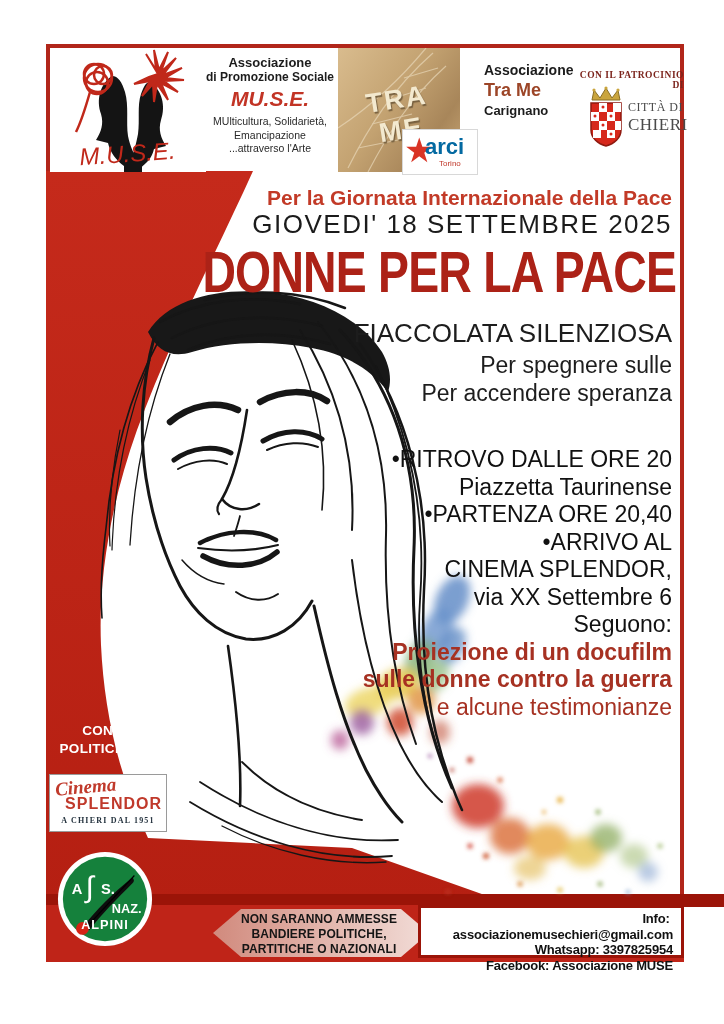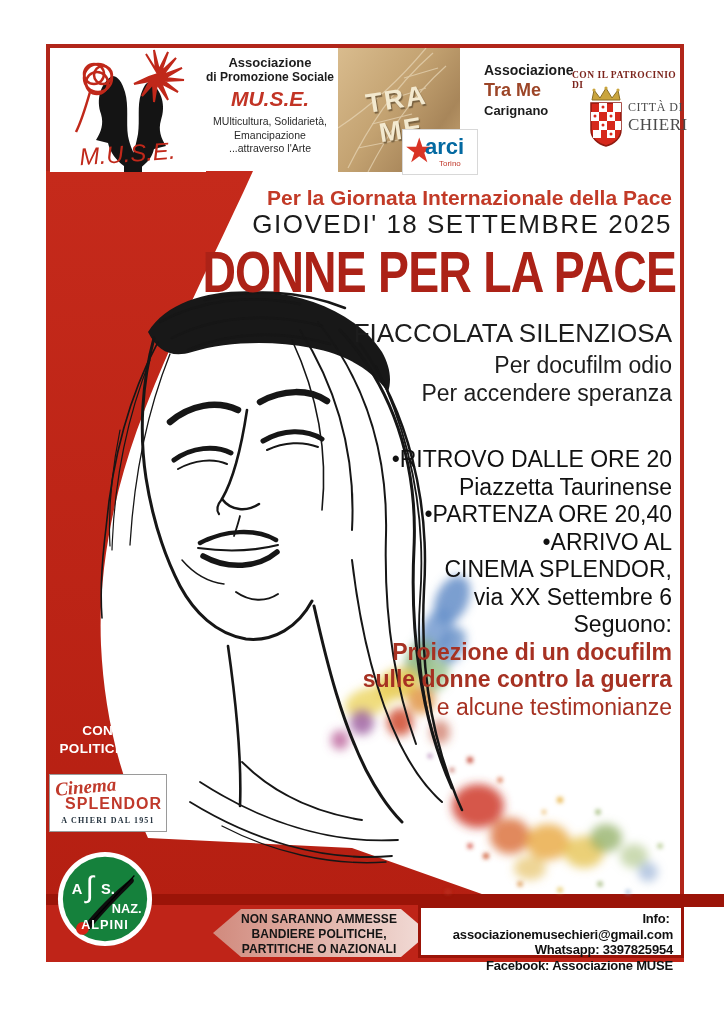--- a/index.html
+++ b/index.html
@@ -19,21 +19,21 @@
   .trame-word{left:4px;top:36px;width:114px;text-align:center;font-weight:800;font-size:27px;
       letter-spacing:2px;color:#f3e9cf;transform:rotate(-9deg);text-shadow:1px 2px 1px #77603f;}
   .arci-box{left:402px;top:129px;width:74px;height:44px;background:#fff;border:1px solid #d8d8d8;}
   .arci-star{left:1px;top:0px;font-size:34px;color:#d93425;line-height:40px;}
   .arci-word{left:22px;top:4px;font-size:22px;font-weight:800;color:#0369a1;}
   .arci-sub{left:36px;top:29px;font-size:8px;color:#c0392b;}
   .trame-text{left:484px;top:62px;color:#1c1c1c;}
   .trame-text .l1{font-size:14px;font-weight:700;}
   .trame-text .nm{font-size:18px;font-weight:800;color:#9c4527;margin:2px 0;}
   .trame-text .l3{font-size:13px;font-weight:700;}
-  .patro-label{left:572px;top:70px;width:112px;text-align:left;font-family:"Liberation Serif",serif;
+  .patro-label{left:572px;top:70px;width:112px;text-align:right;font-family:"Liberation Serif",serif;
       font-size:9.5px;font-weight:700;letter-spacing:.5px;color:#7c241c;}
   .chieri-shield{left:586px;top:86px;width:40px;height:62px;}
   .chieri-city{left:628px;top:100px;font-family:"Liberation Serif",serif;color:#4a4a4a;}
   .chieri-city .c1{font-size:12px;letter-spacing:.5px;}
   .chieri-city .c2{font-size:17px;letter-spacing:.5px;}
   
   .kicker{right:52px;top:186px;font-size:21px;font-weight:700;color:#c23a27;white-space:nowrap;}
   .date{right:52px;top:209px;font-size:26px;letter-spacing:1.5px;color:#1b1b1b;white-space:nowrap;}
   .main-title{right:48px;top:238px;font-size:58px;font-weight:800;color:#ac2217;letter-spacing:-1px;
       transform:scaleX(.8);transform-origin:100% 50%;white-space:nowrap;}
@@ -266,21 +266,21 @@
   <div class="abs chieri-city">
     <div class="c1">CITTÀ DI</div>
     <div class="c2">CHIERI</div>
   </div>
 
   <div class="abs kicker">Per la Giornata Internazionale della Pace</div>
   <div class="abs date">GIOVEDI' 18 SETTEMBRE 2025</div>
   <div class="abs main-title">DONNE PER LA PACE</div>
 
   <div class="abs fiac">FIACCOLATA SILENZIOSA</div>
-  <div class="abs sub1">Per docufilm odio</div>
+  <div class="abs sub1">Per spegnere sulle</div>
   <div class="abs sub2">Per accendere speranza</div>
 
   <div class="abs details">
     <div>•RITROVO DALLE ORE 20</div>
     <div>Piazzetta Taurinense</div>
     <div>•PARTENZA ORE 20,40</div>
     <div>•ARRIVO  AL</div>
     <div>CINEMA SPLENDOR,</div>
     <div>via XX Settembre 6</div>
     <div>Seguono:</div>

